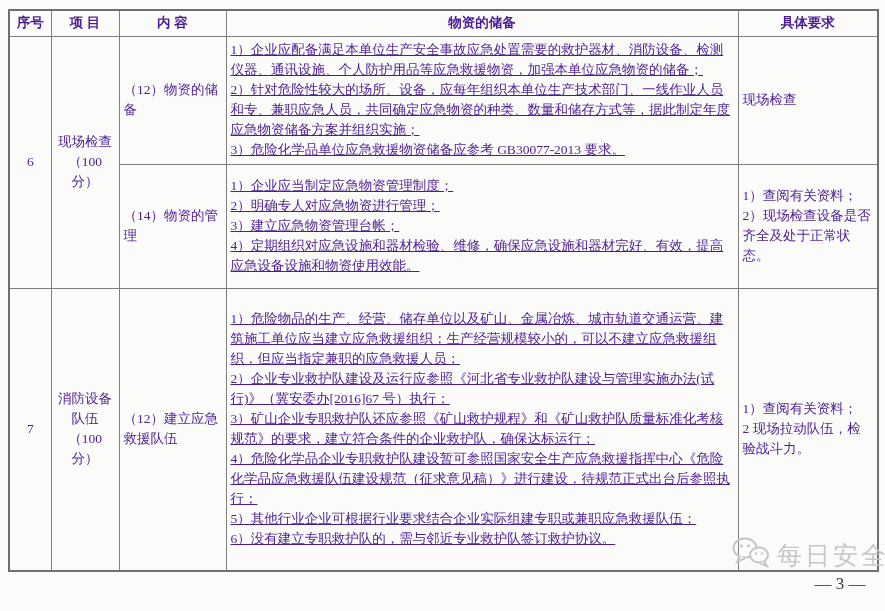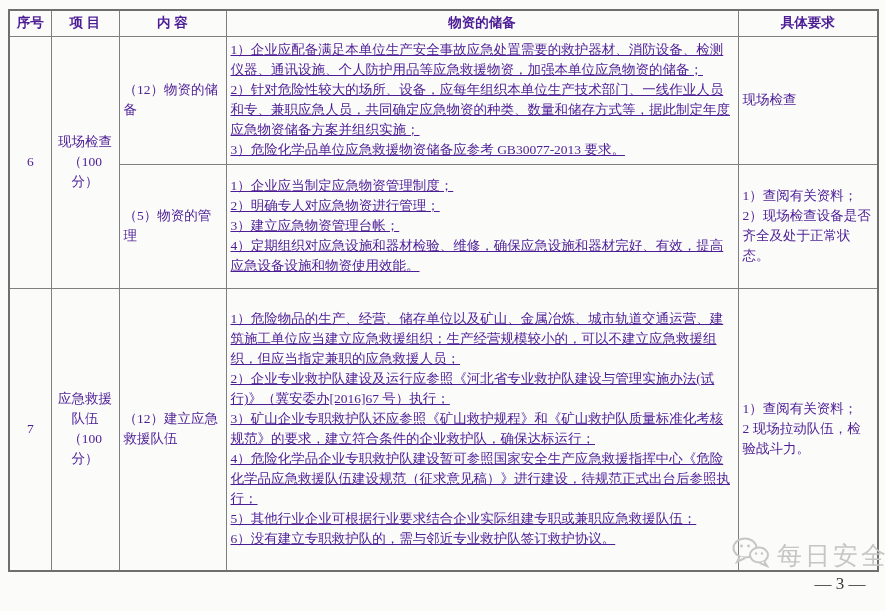--- a/index.html
+++ b/index.html
@@ -126,31 +126,31 @@
         <td class="c-index" rowspan="2">6</td>
         <td class="c-project" rowspan="2">现场检查
 （100 分）</td>
         <td class="c-content">（12）物资的储备</td>
         <td class="c-req">1）企业应配备满足本单位生产安全事故应急处置需要的救护器材、消防设备、检测仪器、通讯设施、个人防护用品等应急救援物资，加强本单位应急物资的储备；
 2）针对危险性较大的场所、设备，应每年组织本单位生产技术部门、一线作业人员和专、兼职应急人员，共同确定应急物资的种类、数量和储存方式等，据此制定年度应急物资储备方案并组织实施；
 3）危险化学品单位应急救援物资储备应参考 GB30077-2013 要求。</td>
         <td class="c-assess">现场检查</td>
       </tr>
       <tr class="r-sub2">
-        <td class="c-content">（5）物资的管理</td>
+        <td class="c-content">（14）物资的管理</td>
         <td class="c-req">1）企业应当制定应急物资管理制度；
 2）明确专人对应急物资进行管理；
 3）建立应急物资管理台帐；
 4）定期组织对应急设施和器材检验、维修，确保应急设施和器材完好、有效，提高应急设备设施和物资使用效能。</td>
         <td class="c-assess">1）查阅有关资料；
 2）现场检查设备是否齐全及处于正常状态。</td>
       </tr>
       <tr class="r-row7">
         <td class="c-index">7</td>
-        <td class="c-project">应急救援
+        <td class="c-project">消防设备
 队伍
 （100 分）</td>
         <td class="c-content">（12）建立应急救援队伍</td>
         <td class="c-req">1）危险物品的生产、经营、储存单位以及矿山、金属冶炼、城市轨道交通运营、建筑施工单位应当建立应急救援组织；生产经营规模较小的，可以不建立应急救援组织，但应当指定兼职的应急救援人员；
 2）企业专业救护队建设及运行应参照《河北省专业救护队建设与管理实施办法(试行)》（冀安委办[2016]67 号）执行；
 3）矿山企业专职救护队还应参照《矿山救护规程》和《矿山救护队质量标准化考核规范》的要求，建立符合条件的企业救护队，确保达标运行；
 4）危险化学品企业专职救护队建设暂可参照国家安全生产应急救援指挥中心《危险化学品应急救援队伍建设规范（征求意见稿）》进行建设，待规范正式出台后参照执行；
 5）其他行业企业可根据行业要求结合企业实际组建专职或兼职应急救援队伍；
 6）没有建立专职救护队的，需与邻近专业救护队签订救护协议。</td>
         <td class="c-assess">1）查阅有关资料；

